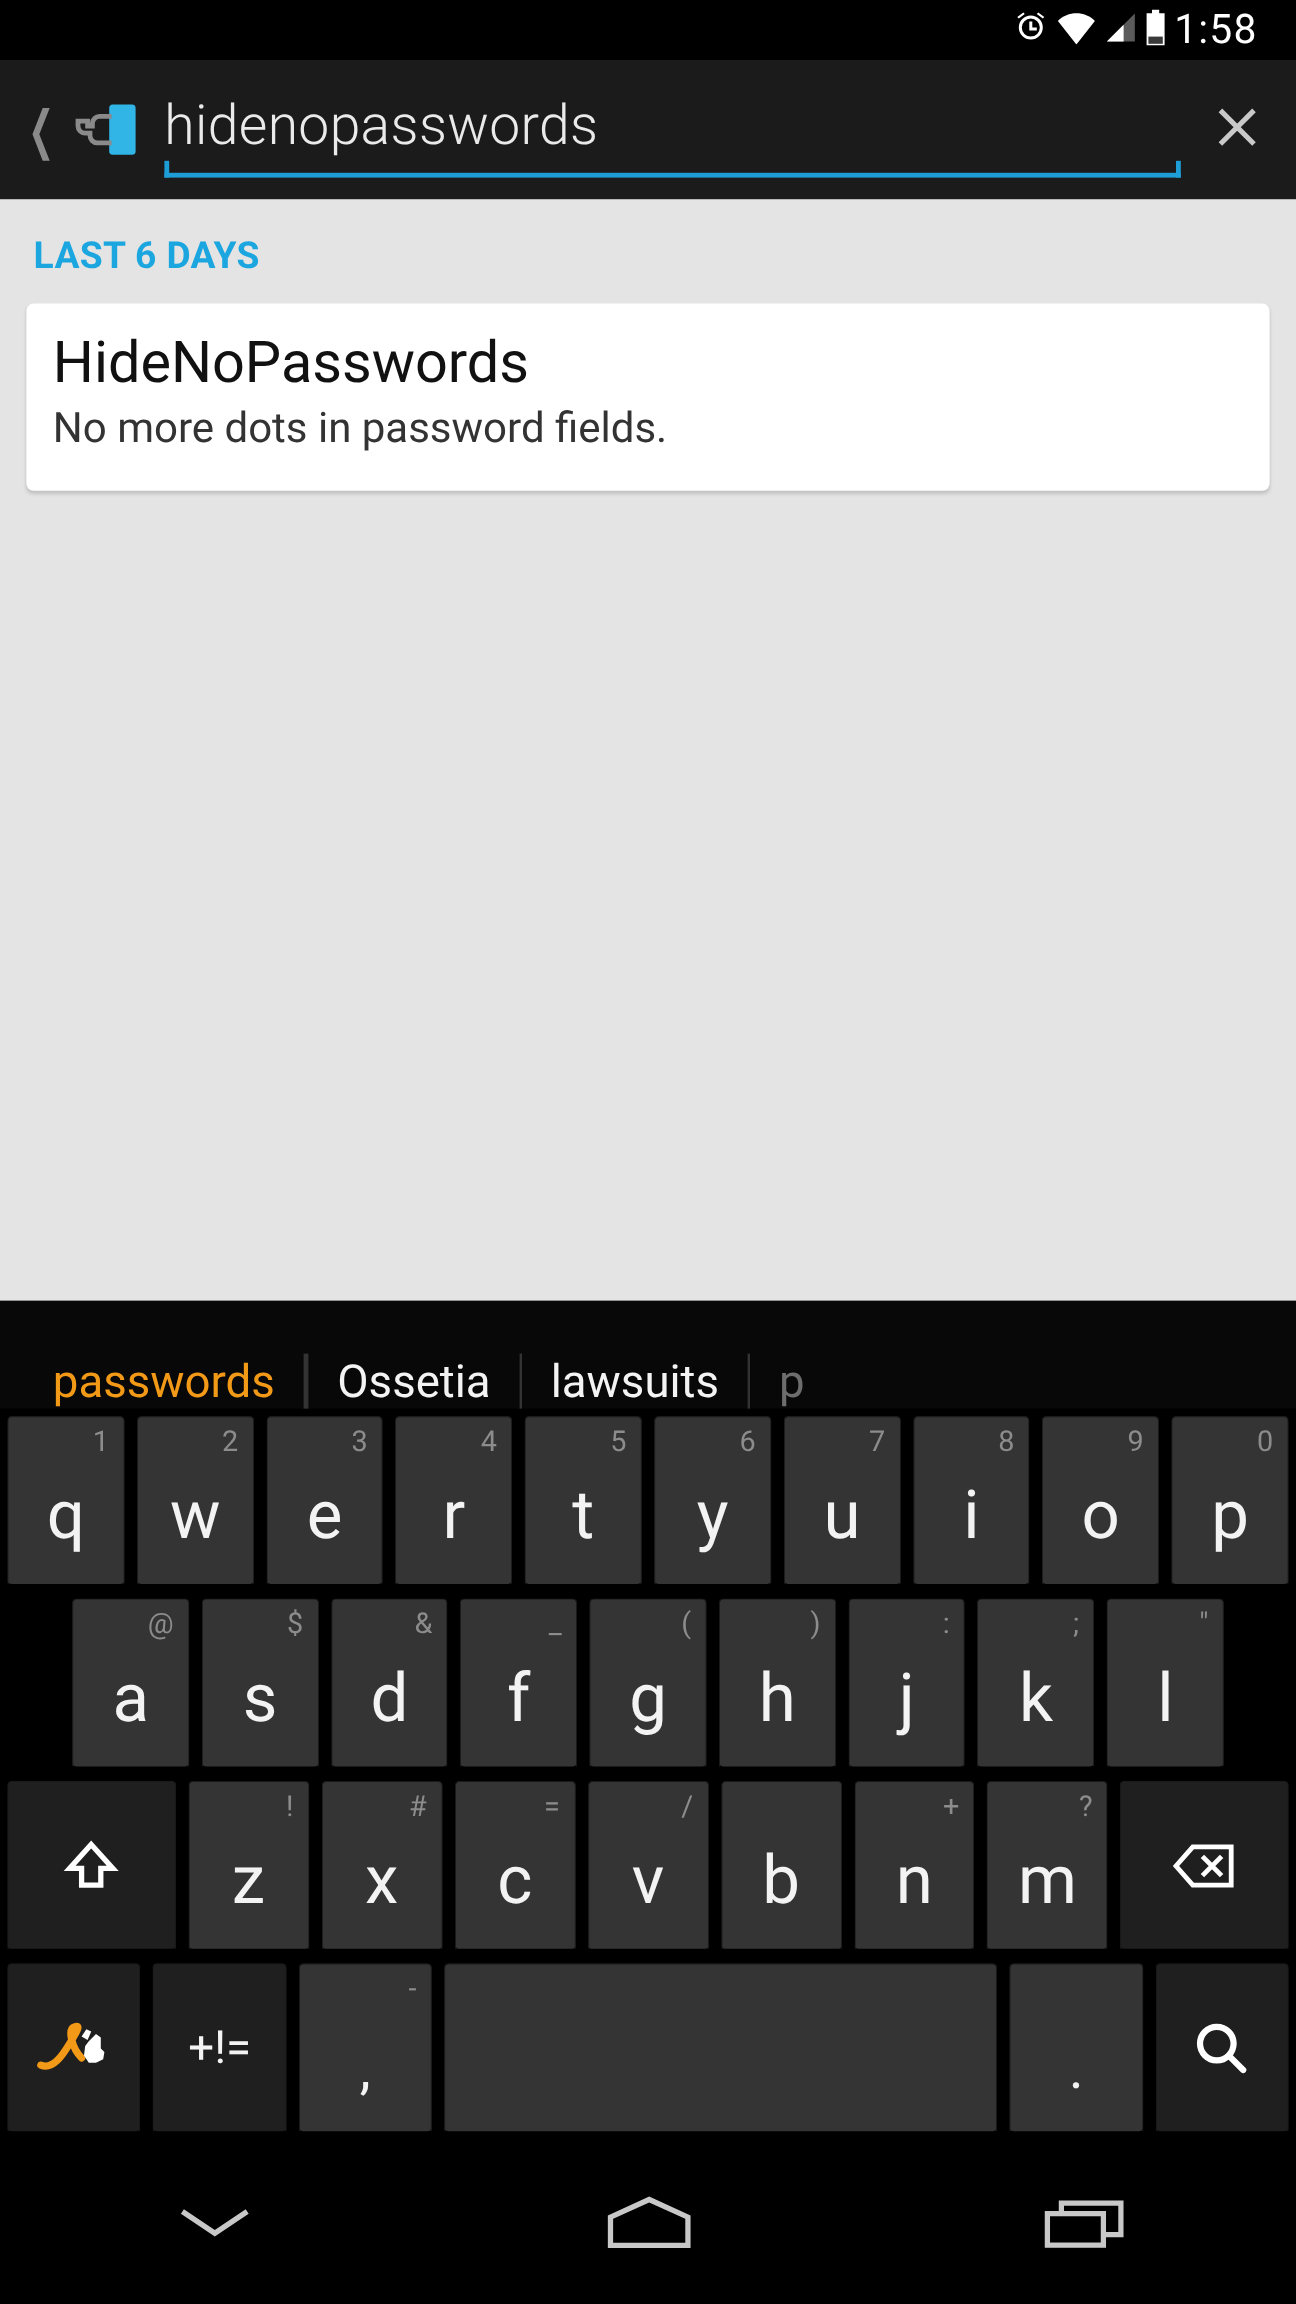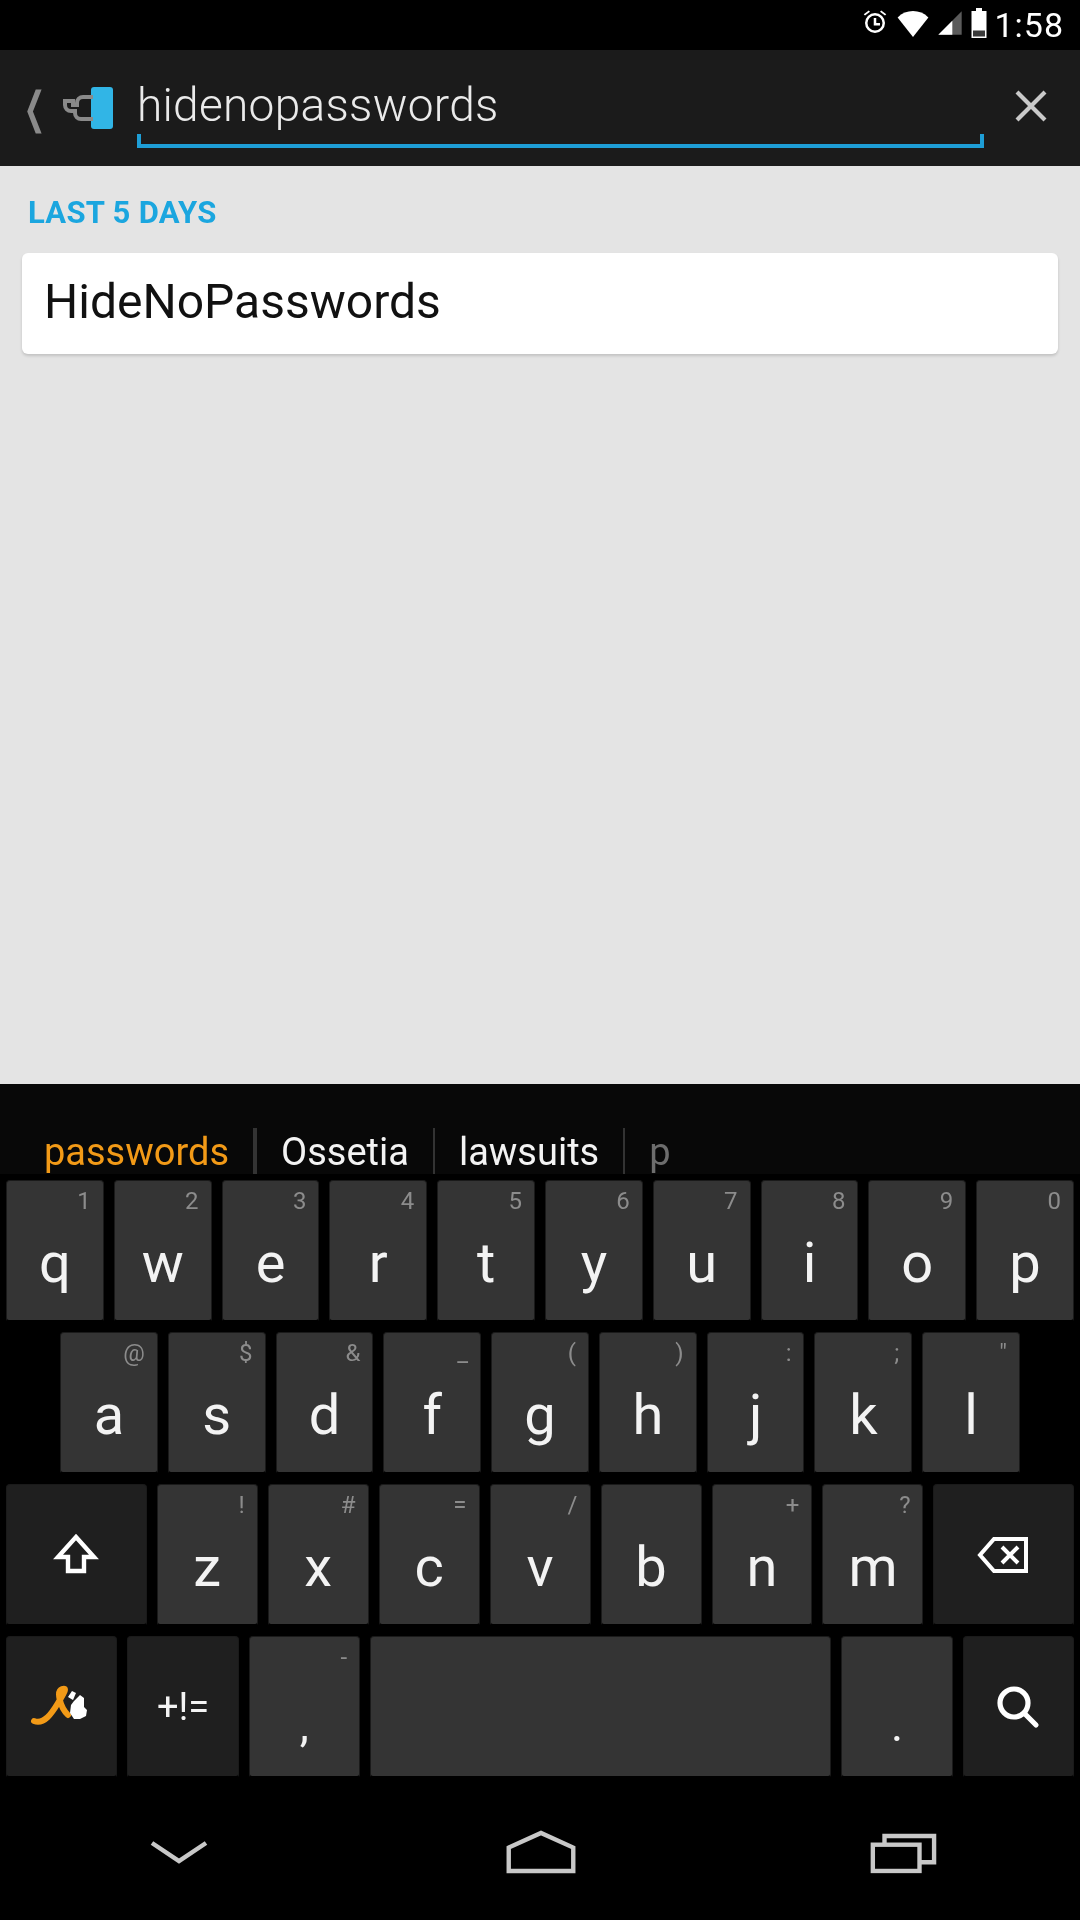--- a/index.html
+++ b/index.html
@@ -1,20 +1,20 @@
 <!DOCTYPE html>
 <html><head>
 <meta charset="utf-8">
 <style>
   * { margin: 0; padding: 0; box-sizing: border-box; font-family: Roboto, "Helvetica Neue", Arial, sans-serif; -webkit-font-smoothing: antialiased; }
   html, body { width: 1080px; height: 1920px; background: #000; overflow: hidden; }
   .screen { width: 1080px; height: 1920px; display: flex; flex-direction: column; background: #000; }
 
   
-  .statusbar { height: 50px; background: #000; display: flex; align-items: center; justify-content: flex-end; padding: 0 16px; gap: 6px; }
+  .statusbar { height: 50px; background: #000; display: flex; align-items: center; justify-content: flex-end; padding: 0 32px; gap: 6px; }
   .statusbar svg { fill: #fff; }
   .status-time { color: #fff; font-size: 34px; font-weight: 400; letter-spacing: 1px; }
 
   
   .actionbar { height: 116px; background: #1b1b1b; display: flex; align-items: center; padding: 0 28px 0 16px; }
   .back-group { display: flex; align-items: center; gap: 2px; padding-right: 20px; cursor: pointer; }
   .back-caret { color: #8a8a8a; font-size: 44px; transform: scaleX(0.6); font-weight: 300; }
   .app-icon { width: 62px; height: 50px; }
   .search-wrap { flex: 1; position: relative; height: 80%; display: flex; align-items: center; }
   .search-input {
@@ -129,23 +129,24 @@
       <div class="search-underline"></div>
     </div>
     <span class="clear-btn">
       <svg width="42" height="42" viewBox="0 0 24 24">
         <path stroke="#c9c9c9" stroke-width="2.4" fill="none" d="M4 4l16 16M20 4L4 20"></path>
       </svg>
     </span>
   </div>
 
   <div class="content">
-    <div class="section-header">LAST 5 DAYS</div>
+    <div class="section-header">LAST 6 DAYS</div>
     <div class="card">
       <div class="card-title">HideNoPasswords</div>
+      <div class="card-desc">No more dots in password fields.</div>
     </div>
   </div>
 
   <div class="sugg-strip">
     <span class="sugg active">passwords</span>
     <span class="sugg-sep"></span>
     <span class="sugg-sep"></span>
     <span class="sugg">Ossetia</span>
     <span class="sugg-sep"></span>
     <span class="sugg">lawsuits</span>

